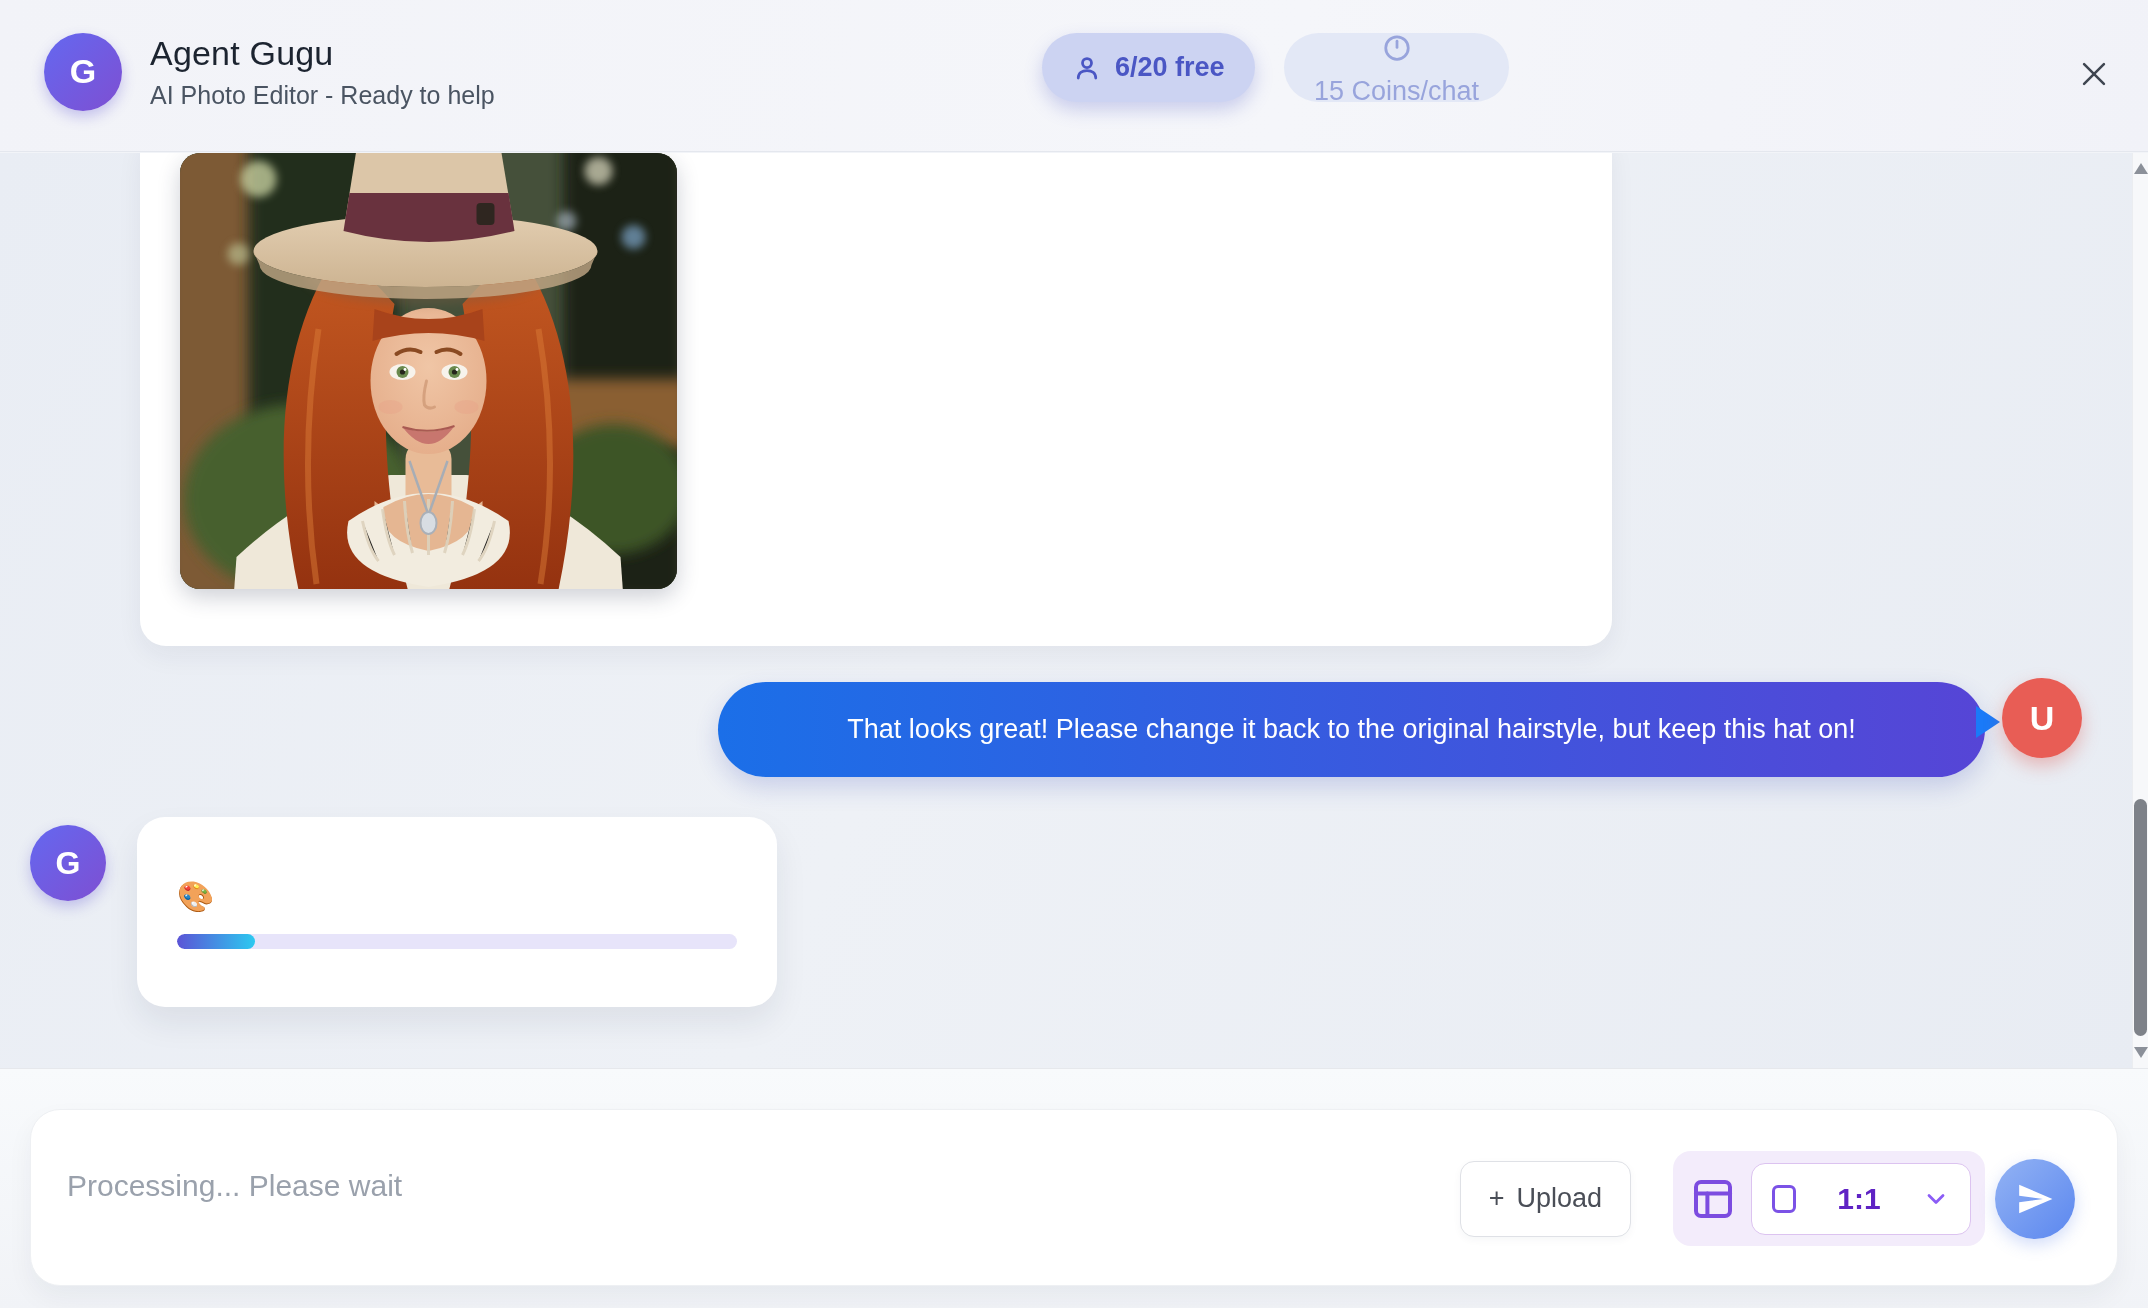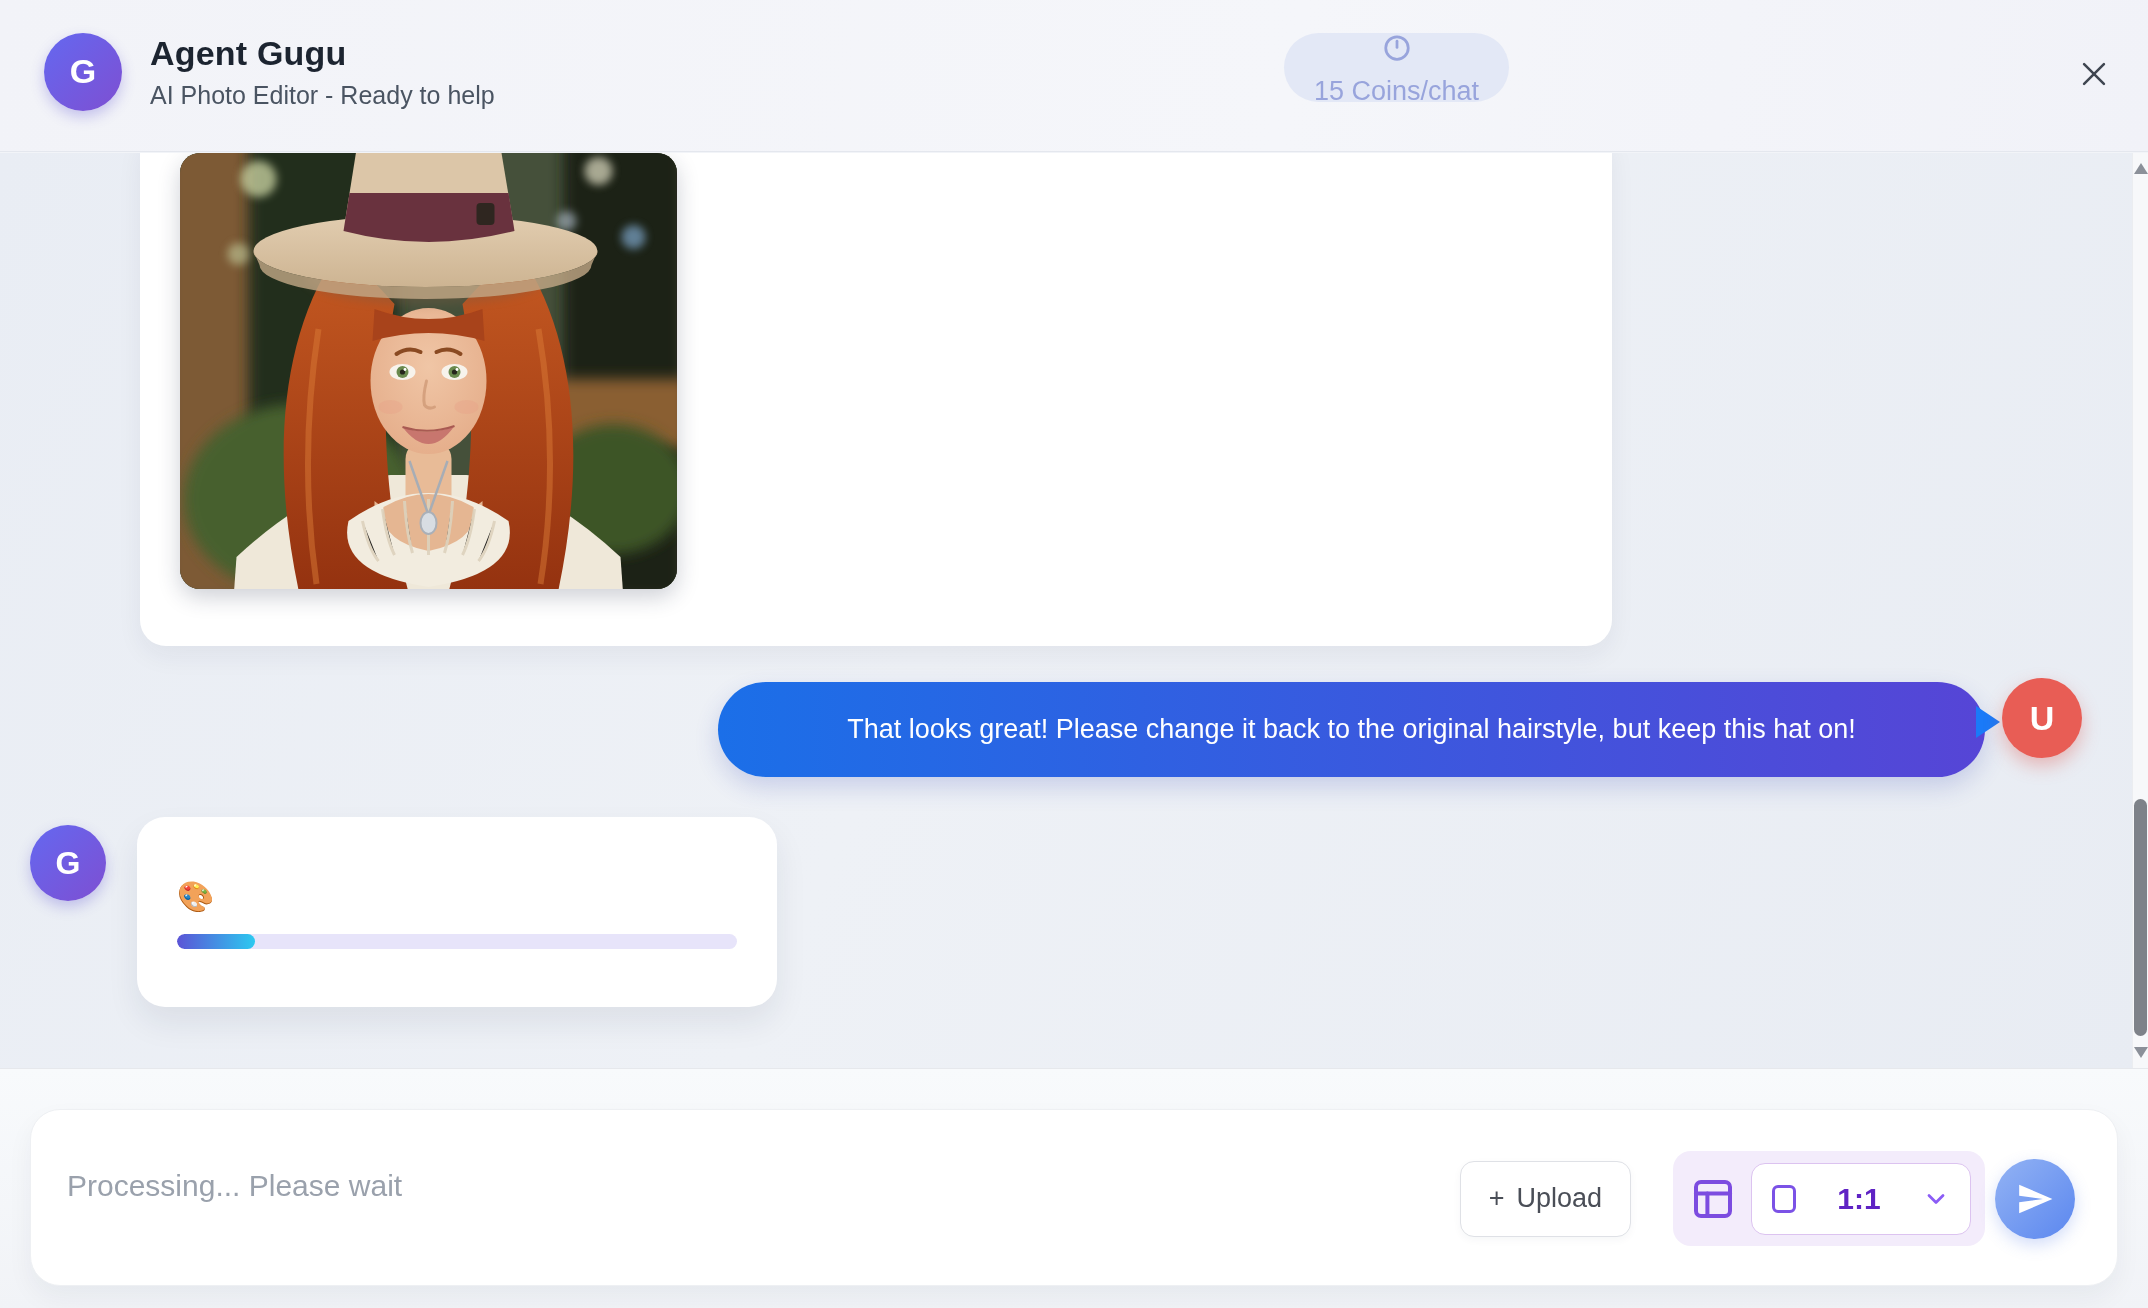--- a/index.html
+++ b/index.html
@@ -15,21 +15,21 @@
   .app{position:relative;width:2148px;height:1308px;overflow:hidden;background:#f2f4f8;}
 
   
   .header{position:relative;height:152px;background:linear-gradient(100deg,#f2f3f8 0%,#f5f6fa 60%,#f1f2f8 100%);
           border-bottom:1px solid #e4e7ee;display:flex;align-items:center;padding:0 44px 8px 44px;}
   .avatar{border-radius:50%;display:flex;align-items:center;justify-content:center;color:#fff;font-weight:bold;
           background:linear-gradient(135deg,var(--agent-avatar-start),var(--agent-avatar-end));
           box-shadow:0 6px 14px rgba(90,80,210,.30);}
   .header .avatar{width:78px;height:78px;font-size:34px;flex:0 0 auto;}
   .header-titles{margin-left:28px;}
-  .header-title{font-size:34px;font-weight:bold;color:#1c2430;letter-spacing:.2px;}
+  .header-title{font-size:34px;font-weight:normal;color:#1c2430;letter-spacing:.2px;}
   .header-sub{font-size:25px;color:#4a5462;margin-top:8px;}
   .badge{position:absolute;top:33px;height:69px;border-radius:35px;display:flex;align-items:center;gap:13px;
          font-size:27px;font-weight:600;padding:0 30px;}
   .badge-free{left:1042px;background:var(--badge-bg);color:var(--badge-text);box-shadow:0 8px 18px rgba(90,100,200,.28);}
   .badge-coins{left:1284px;background:var(--badge2-bg);color:var(--badge2-text);font-weight:500;flex-direction:column;}
   .close-btn{position:absolute;left:2072px;top:52px;width:44px;height:44px;display:flex;align-items:center;
              justify-content:center;cursor:pointer;background:none;border:none;}
 
   
   .chat{position:absolute;top:153px;left:0;width:2148px;height:915px;overflow:hidden;
@@ -98,20 +98,29 @@
 
   <div class="header">
     <div class="avatar">
       <span>G</span>
     </div>
     <div class="header-titles">
       <div class="header-title">Agent Gugu</div>
       <div class="header-sub">AI Photo Editor - Ready to help</div>
     </div>
 
+    <div class="badge badge-free">
+      <span style="display:flex;">
+        <svg width="30" height="30" viewBox="0 0 24 24" fill="none" stroke="#4a56c4" stroke-width="2.2" stroke-linecap="round">
+          <circle cx="12" cy="8" r="3.6"></circle>
+            <path d="M5 20c0-4 3.2-6 7-6s7 2 7 6"></path>
+        </svg>
+      </span>
+      <span>6/20 free</span>
+    </div>
 
     <div class="badge badge-coins">
       <span style="display:flex;">
         <svg width="30" height="30" viewBox="0 0 24 24" fill="none" stroke="#98a4dc" stroke-width="2.2" stroke-linecap="round">
           <circle cx="12" cy="12" r="9"></circle>
             <path d="M12 6.5v5"></path>
         </svg>
       </span>
       <span>15 Coins/chat</span>
     </div>

